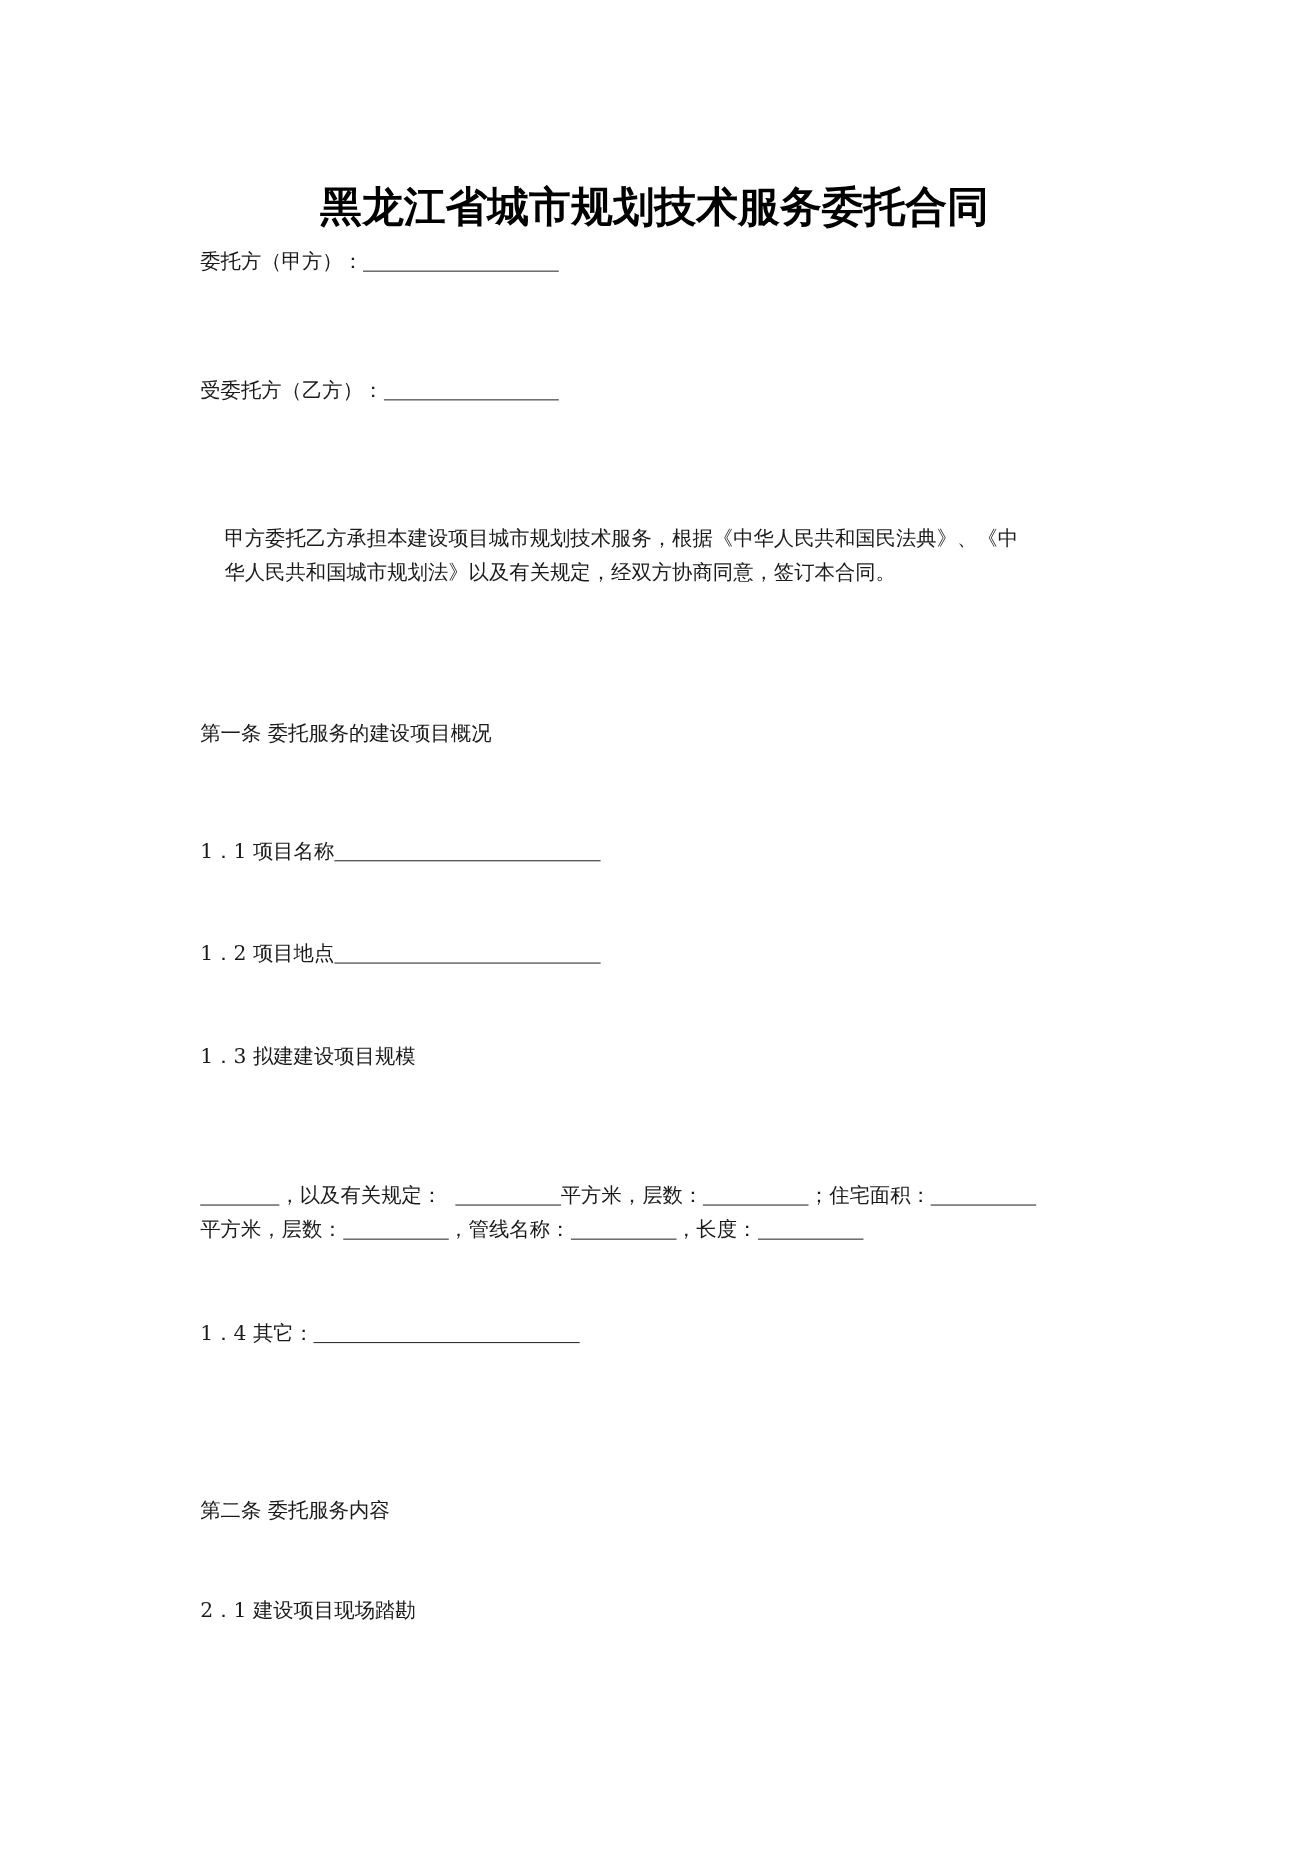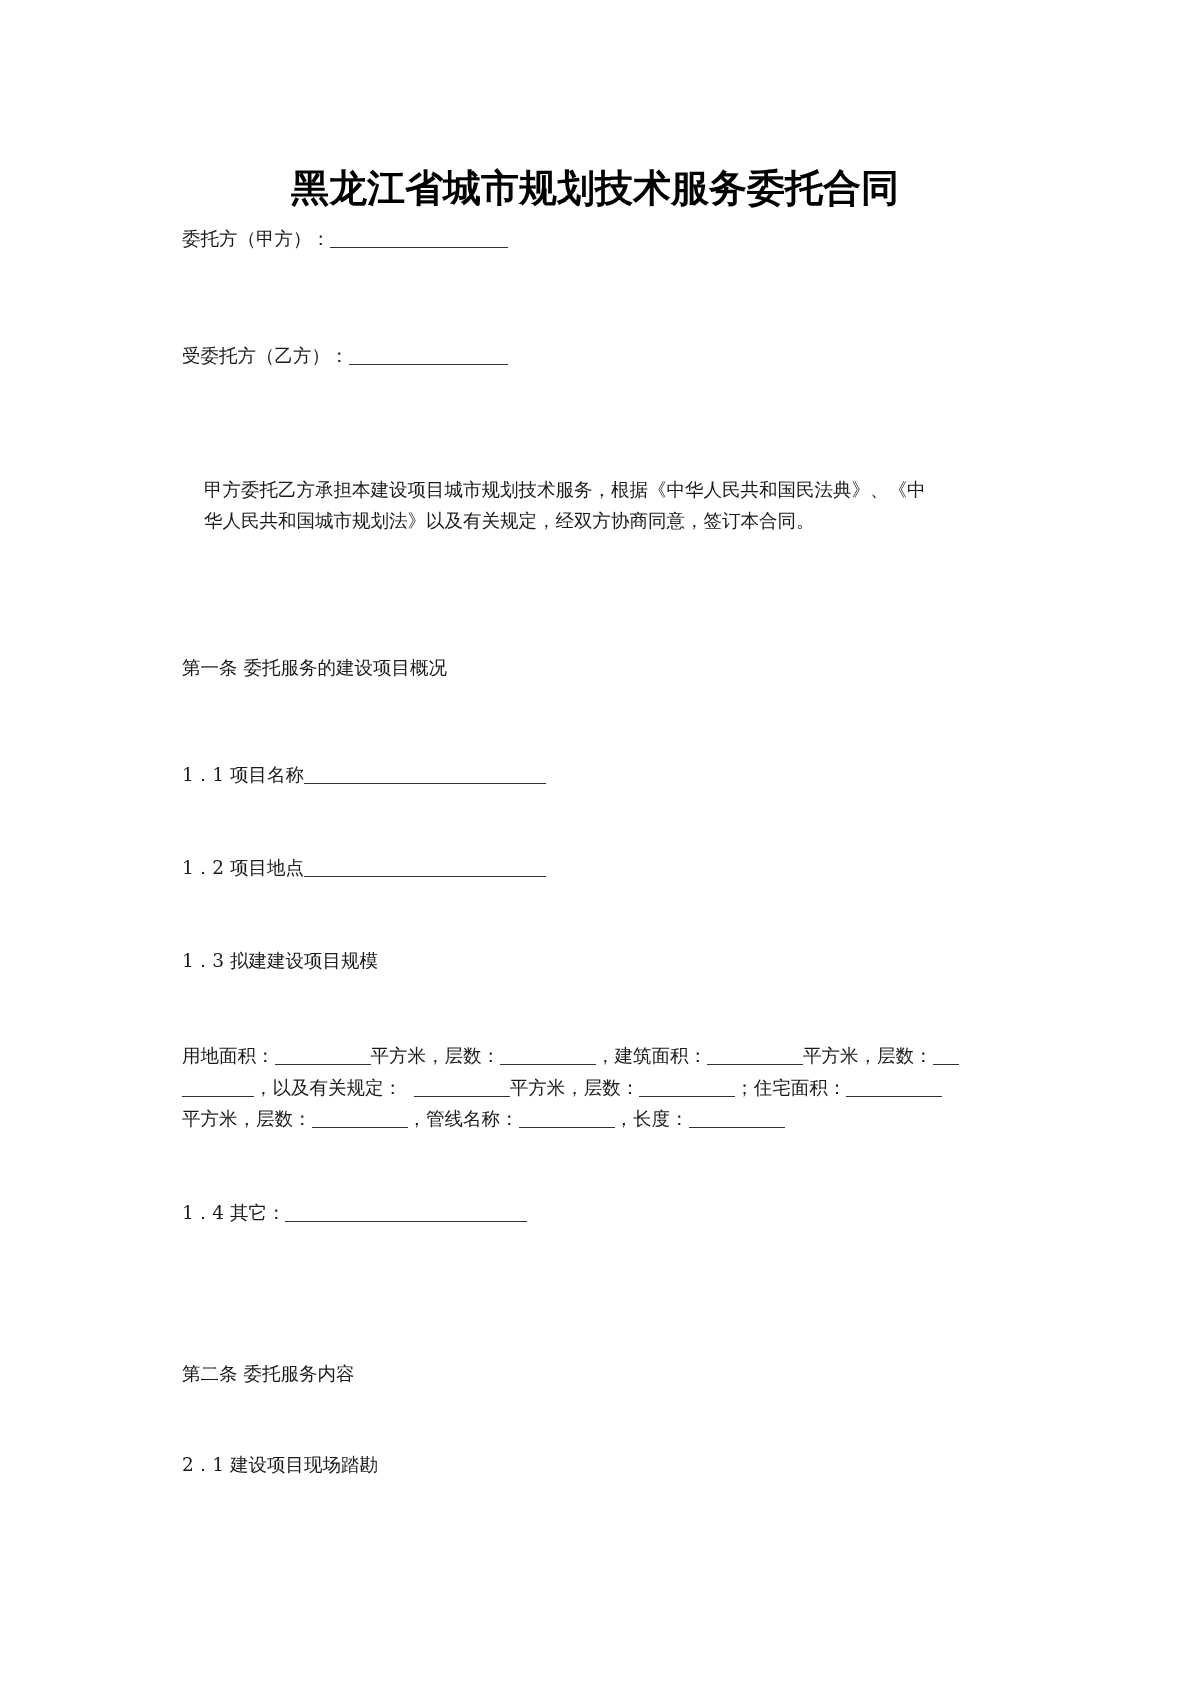--- a/index.html
+++ b/index.html
@@ -38,23 +38,20 @@
   <div class="line" style="top:764px;">
     <span>1．1 项目名称</span><span class="blank" style="width:242px;"></span>
   </div>
 
   <div class="line" style="top:857px;">
     <span>1．2 项目地点</span><span class="blank" style="width:242px;"></span>
   </div>
 
   <div class="line" style="top:950px;">1．3 拟建建设项目规模</div>
 
-  <div class="line" style="top:1045px;">
-    <span>用地面积：</span><span class="blank" style="width:96px;"></span><span>平方米，</span><span>层数：</span><span class="blank" style="width:96px;"></span><span>，</span><span>建筑面积：</span><span class="blank" style="width:96px;"></span><span>平方米，</span><span>层数：</span><span class="blank" style="width:26px;"></span>
-  </div>
 
   <div class="line" style="top:1077px;">
     <span class="blank" style="width:72px;"></span><span>，以及有关规定：</span>&nbsp;&nbsp;<span class="blank" style="width:96px;"></span><span>平方米，</span><span>层数：</span><span class="blank" style="width:96px;"></span><span>；</span><span>住宅面积：</span><span class="blank" style="width:96px;"></span>
   </div>
 
   <div class="line" style="top:1108px;">
     <span>平方米，</span><span>层数：</span><span class="blank" style="width:96px;"></span><span>，</span><span>管线名称：</span><span class="blank" style="width:96px;"></span><span>，</span><span>长度：</span><span class="blank" style="width:96px;"></span>
   </div>
 
   <div class="line" style="top:1202px;">

